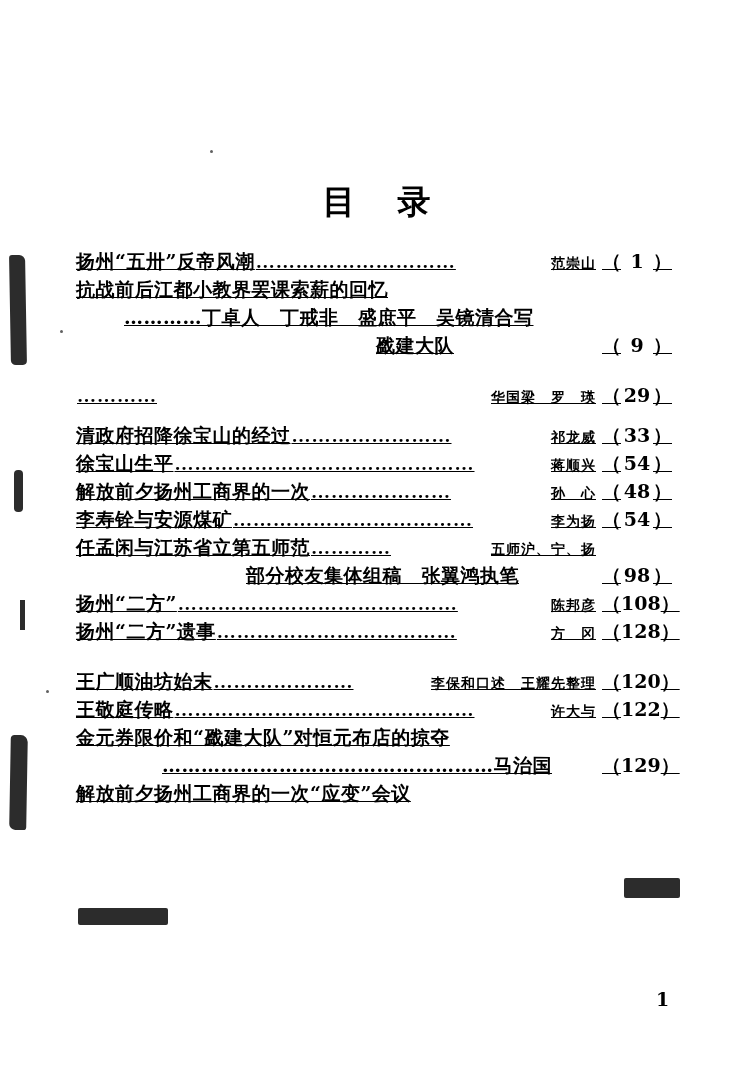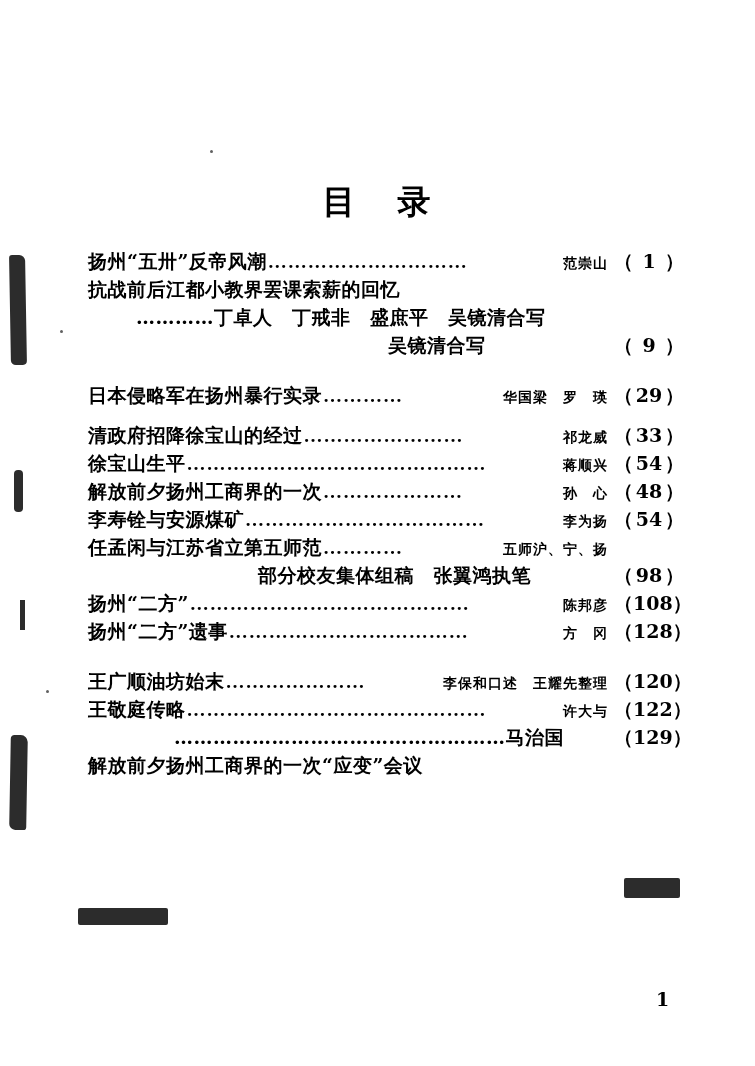--- a/index.html
+++ b/index.html
@@ -71,24 +71,25 @@
     font-size: 33px;
     font-weight: bold;
     letter-spacing: 2px;
     font-family: "DejaVu Serif", "Liberation Serif", serif;
   }
   .title .gap { display: inline-block; width: 40px; }
 
   .toc {
     position: absolute;
     top: 252px;
-    left: 88px;
+    left: 76px;
     width: 604px;
     font-size: 19.5px;
     line-height: 1.0;
+    text-decoration: underline;
   }
 
   .entry {
     display: flex;
     align-items: baseline;
     width: 100%;
     margin-bottom: 9px;
     white-space: nowrap;
   }
   .entry .txt {
@@ -204,27 +205,26 @@
         <span class="page-no"></span>
       </div>
       <div class="cont">
         <span class="pad-left" style="width: 48px;"></span>
         <span class="txt">…………丁卓人　丁戒非　盛庶平　吴镜清合写</span>
         <span class="spacer"></span>
         <span class="page-no"></span>
       </div>
       <div class="cont">
         <span class="pad-left" style="width: 300px;"></span>
-        <span class="txt">吴镜清合写</span>
+        <span class="txt">戤建大队</span>
         <span class="spacer"></span>
         <span class="page-no"><span>（</span><span class="num">9</span><span>）</span></span>
       </div>
       <div class="gap-md"></div>
       <div class="entry">
-        <span class="txt">日本侵略军在扬州暴行实录</span>
         <span class="leader">…………</span>
         <span class="author">华国梁　罗　瑛</span>
         <span class="page-no"><span>（</span><span class="num">29</span><span>）</span></span>
       </div>
       <div class="gap-sm"></div>
       <div class="entry">
         <span class="txt">清政府招降徐宝山的经过</span>
         <span class="leader">……………………</span>
         <span class="author">祁龙威</span>
         <span class="page-no"><span>（</span><span class="num">33</span><span>）</span></span>
@@ -277,20 +277,26 @@
         <span class="leader">…………………</span>
         <span class="author">李保和口述　王耀先整理</span>
         <span class="page-no"><span>（</span><span class="num">120</span><span>）</span></span>
       </div>
       <div class="entry">
         <span class="txt">王敬庭传略</span>
         <span class="leader">………………………………………</span>
         <span class="author">许大与</span>
         <span class="page-no"><span>（</span><span class="num">122</span><span>）</span></span>
       </div>
+      <div class="entry">
+        <span class="txt">金元券限价和“戤建大队”对恒元布店的掠夺</span>
+        <span class="leader"></span>
+        <span class="author"></span>
+        <span class="page-no"></span>
+      </div>
       <div class="cont">
         <span class="pad-left" style="width: 86px;"></span>
         <span class="txt">……………………………………………马治国</span>
         <span class="spacer"></span>
         <span class="page-no"><span>（</span><span class="num">129</span><span>）</span></span>
       </div>
       <div class="entry">
         <span class="txt">解放前夕扬州工商界的一次“应变”会议</span>
         <span class="leader"></span>
         <span class="author"></span>

